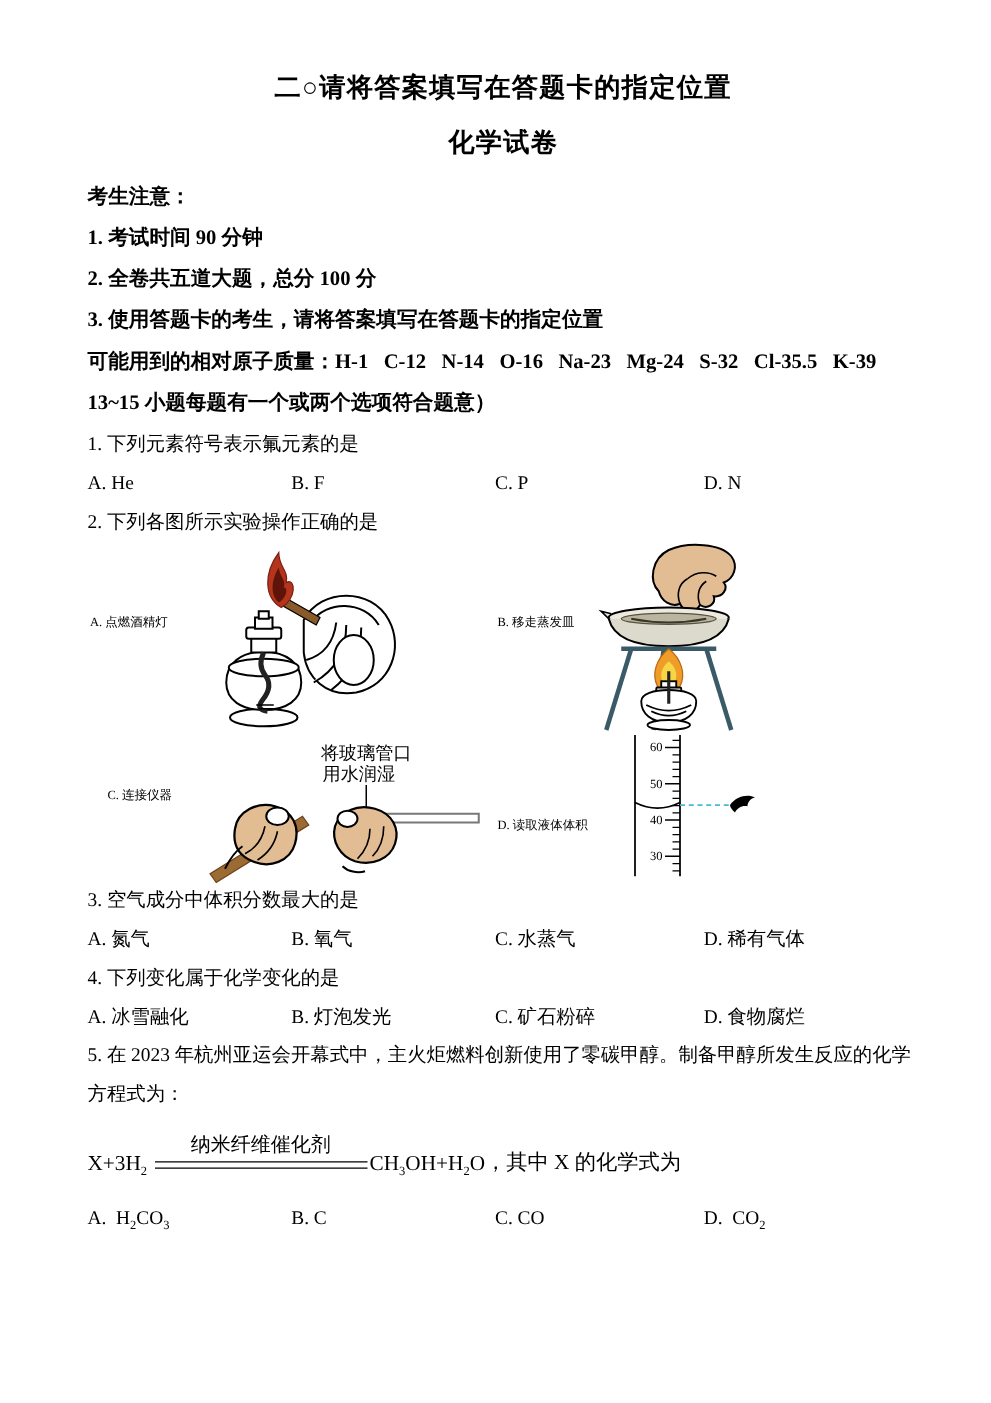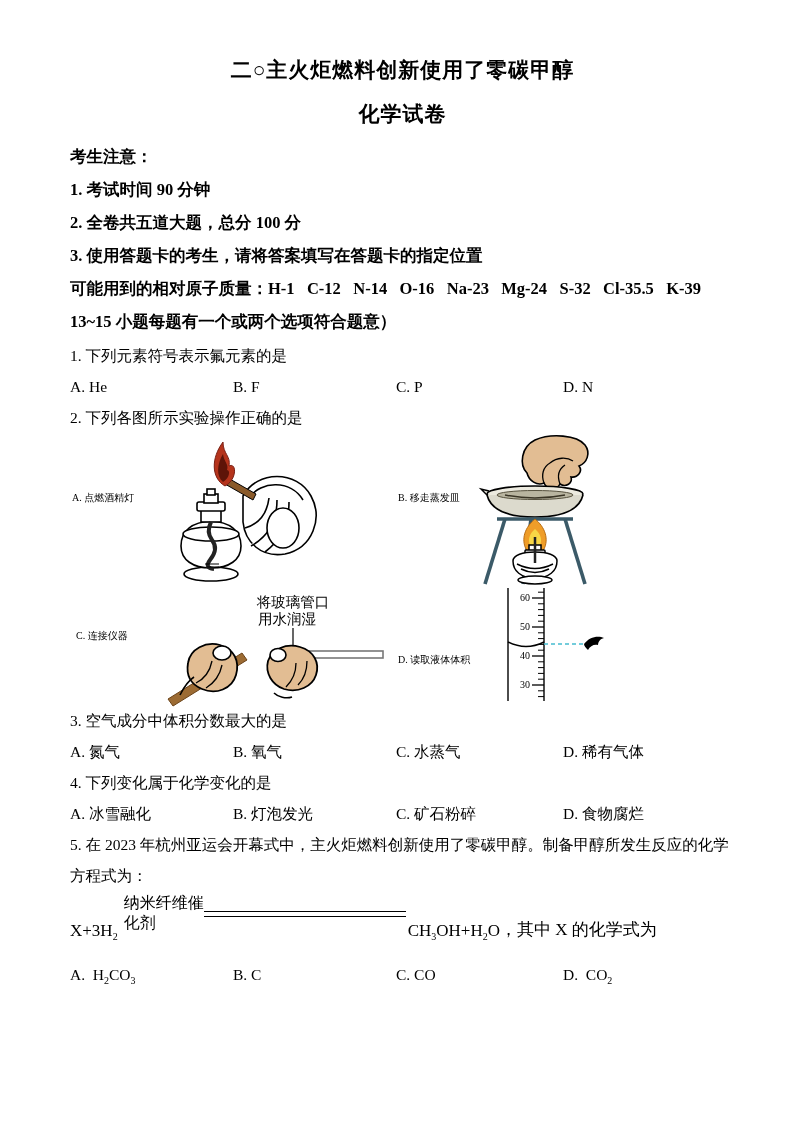--- a/index.html
+++ b/index.html
@@ -32,34 +32,34 @@
   sub{font-size:10px;line-height:0;}
 
   
   .fig-area{position:relative;height:272px;}
   .fig-label{position:absolute;font-size:10px;white-space:pre-wrap;}
   .fig-svg{position:absolute;}
 
   
   .equation{display:flex;align-items:flex-end;font-size:17px;margin-top:6px;height:46px;}
   .eq-text{padding-bottom:2px;white-space:pre-wrap;}
-  .eq-arrow{display:flex;flex-direction:row;align-items:center;margin:0 2px 8px 6px;}
+  .eq-arrow{display:flex;flex-direction:column;align-items:center;margin:0 2px 8px 6px;}
   .eq-cat{font-size:16px;line-height:20px;margin-bottom:2px;white-space:pre-wrap;}
   .eq-dline{width:100%;min-width:170px;height:4px;border-top:1.6px solid #000;border-bottom:1.6px solid #000;}
 
   .q5-opts{margin-top:16px;justify-content:space-between;}
   svg text{font-family:"Liberation Serif","DejaVu Serif",serif;}
 </style>
 </head>
 <body>
 
 <div class="sheet">
   <div class="content">
 
-    <div class="title">二○主火炬燃料创新使用了零碳甲醇</div>
+    <div class="title">二○请将答案填写在答题卡的指定位置</div>
     <div class="subtitle">化学试卷</div>
 
     <div class="notice">
       <div class="bold-line">考生注意：</div>
       <div class="bold-line">1. 考试时间 90 分钟</div>
       <div class="bold-line">2. 全卷共五道大题，总分 100 分</div>
       <div class="bold-line">3. 使用答题卡的考生，请将答案填写在答题卡的指定位置</div>
       <div class="bold-line">可能用到的相对原子质量：H-1   C-12   N-14   O-16   Na-23   Mg-24   S-32   Cl-35.5   K-39</div>
     </div>
 
@@ -150,21 +150,21 @@
           <rect x="54" y="112" width="12" height="7"></rect>
           <rect x="50" y="117" width="20" height="5" rx="1"></rect>
           <path d="M38,128 C38,122 48,119 60,119 C72,119 82,122 82,128 C82,138 74,145 60,145 C46,145 38,138 38,128 Z"></path>
           <line x1="60" y1="104" x2="60" y2="130" stroke-width="2.5" stroke="#222"></line>
           <path d="M42,131 Q60,140 78,131" fill="none"></path>
           <path d="M46,136 Q60,143 74,136" fill="none"></path>
           <ellipse cx="60" cy="147" rx="17" ry="4"></ellipse>
         </g>
       </svg>
 
-      <span class="fig-label" style="left:6px;top:196px;">C. 连接仪器</span>
+      <span class="fig-label" style="left:16px;top:196px;">C. 连接仪器</span>
 
       <svg class="fig-svg" style="left:80px;top:158px;" width="235" height="118" viewBox="0 0 235 118">
         <text x="143" y="16" font-size="14.5" text-anchor="middle" fill="#000">将玻璃管口</text>
         <text x="137" y="33" font-size="14.5" text-anchor="middle" fill="#000">用水润湿</text>
         <line x1="143" y1="37" x2="143" y2="64" stroke="#000" stroke-width="1.2"></line>
 
         <g>
           <rect x="140" y="60" width="93" height="7" fill="#fff" stroke="#777" stroke-width="1.6"></rect>
         </g>
 

